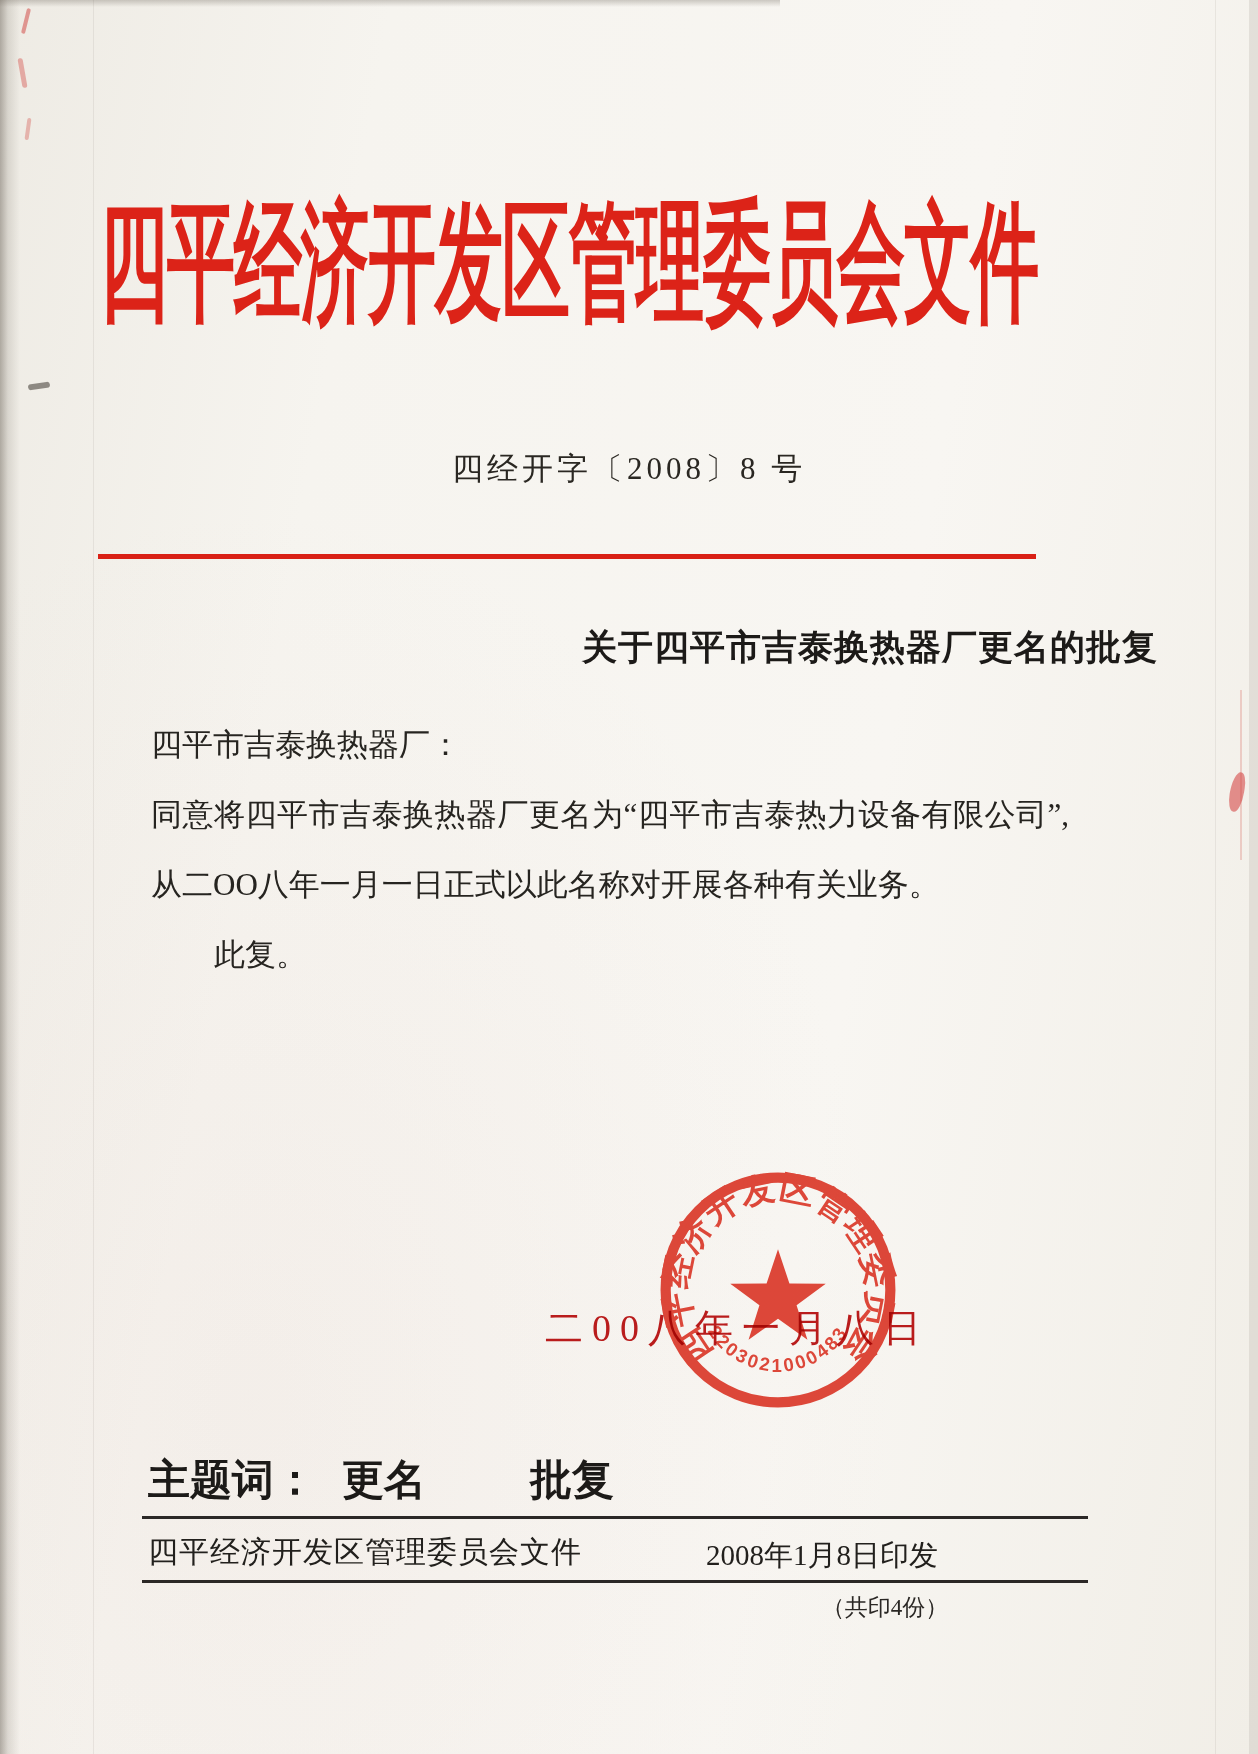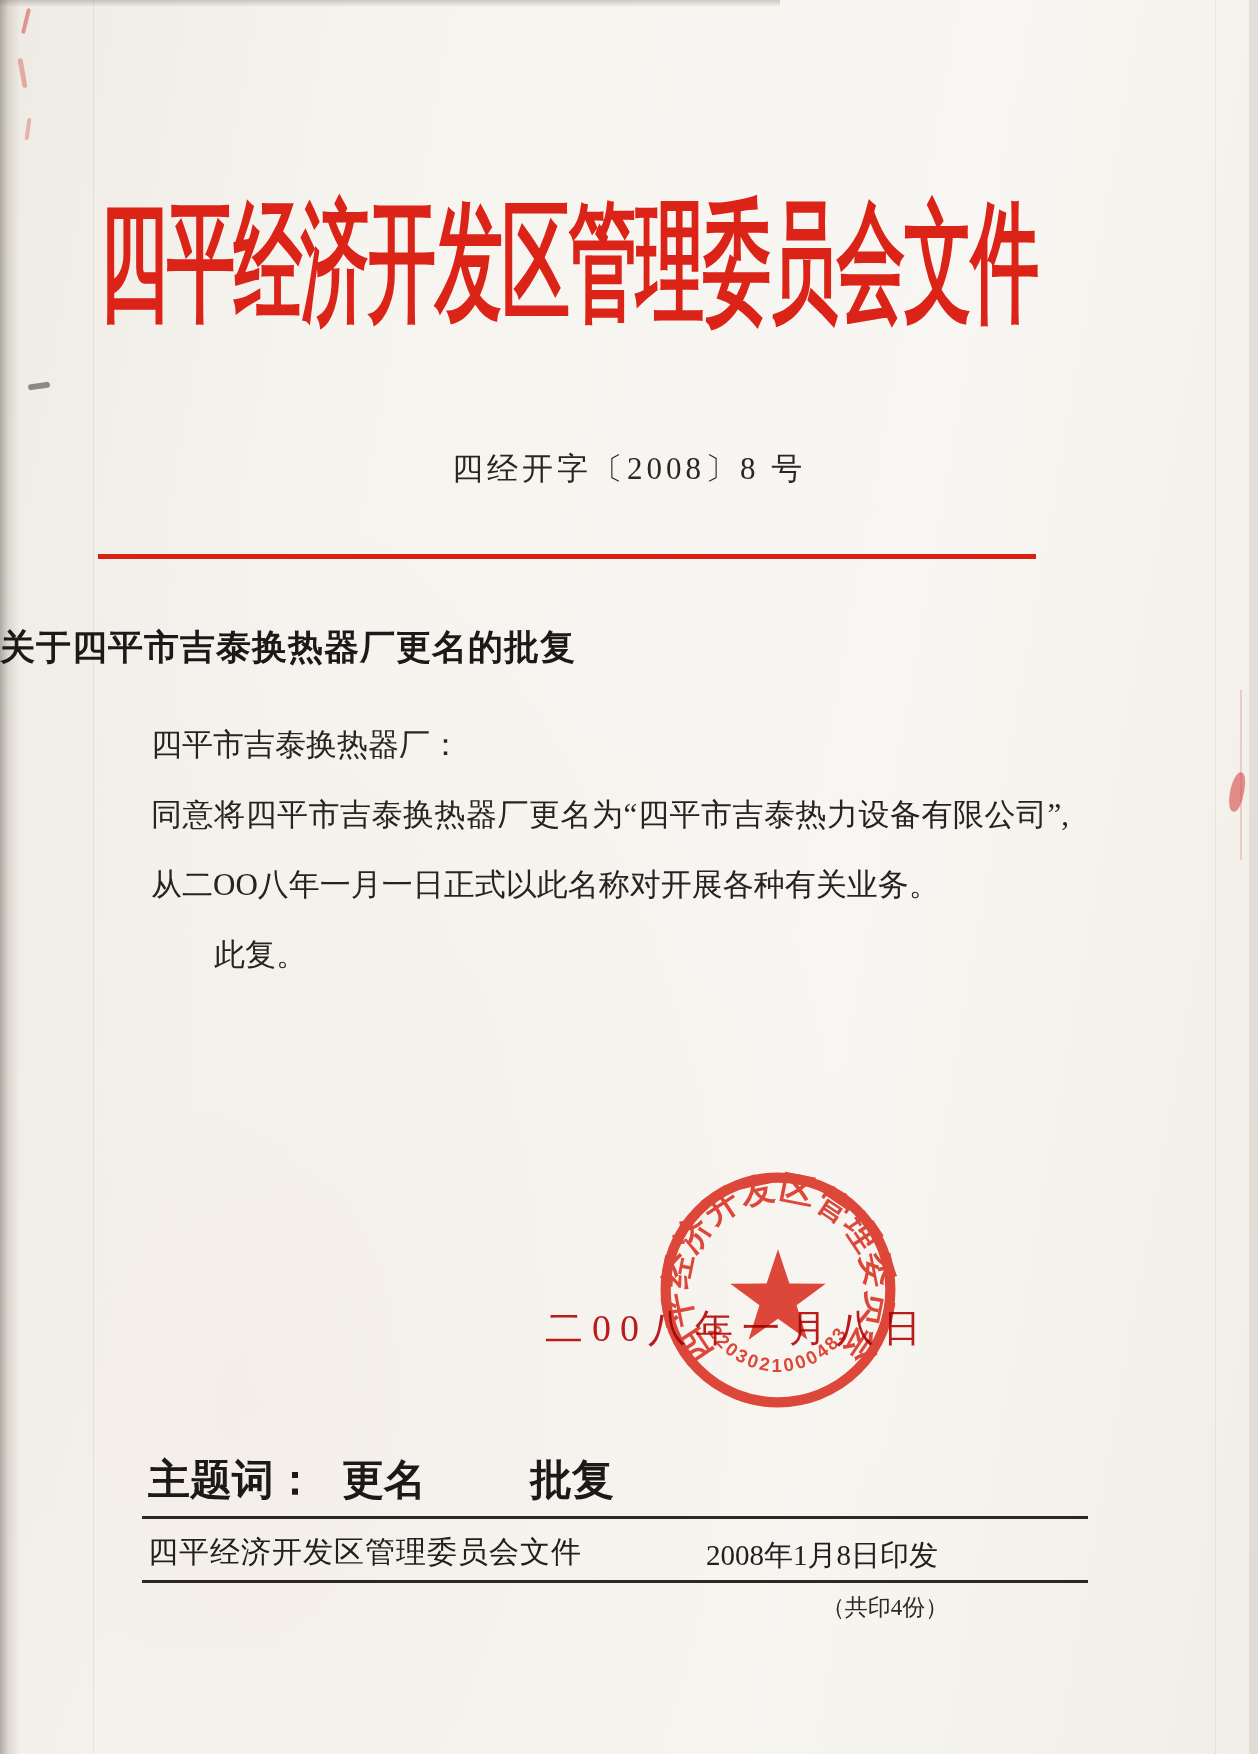--- a/index.html
+++ b/index.html
@@ -43,21 +43,21 @@
   }
 
   .doc-number{
     left:0;top:448px;width:1258px;text-align:center;
     font-size:31px;letter-spacing:4px;color:#2a2722;
   }
 
   .red-rule{left:98px;top:554px;width:938px;height:5px;background:var(--rule-red);}
 
   .doc-title{
-    left:0;top:624px;width:1158px;text-align:left;
+    left:0;top:624px;width:1158px;text-align:right;
     font-family:"Liberation Sans","DejaVu Sans",sans-serif;
     font-weight:bold;font-size:35px;letter-spacing:1px;color:#1c1a18;
   }
 
   .body-block{
     left:118px;top:710px;width:918px;
     font-size:31px;line-height:70px;color:#262420;margin-left:33px;
   }
   .body-block .j{text-align:justify;text-align-last:justify;}
   .body-block .indent{text-indent:63px;}

